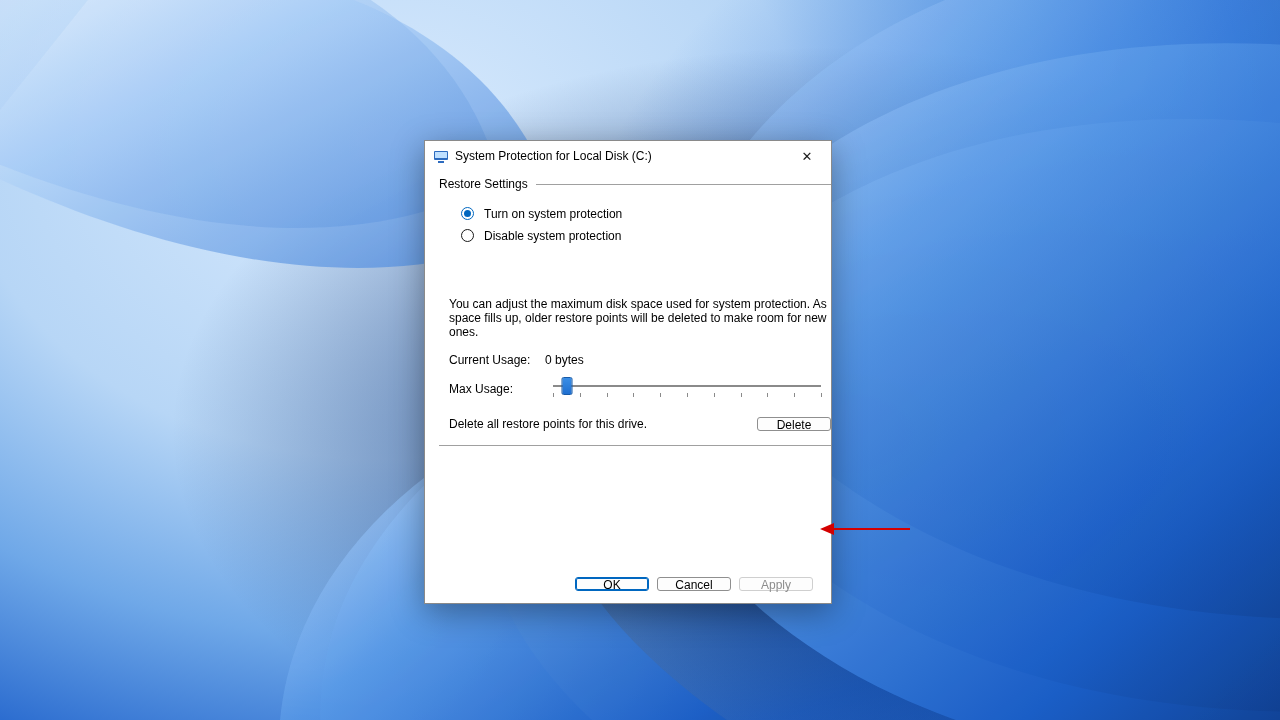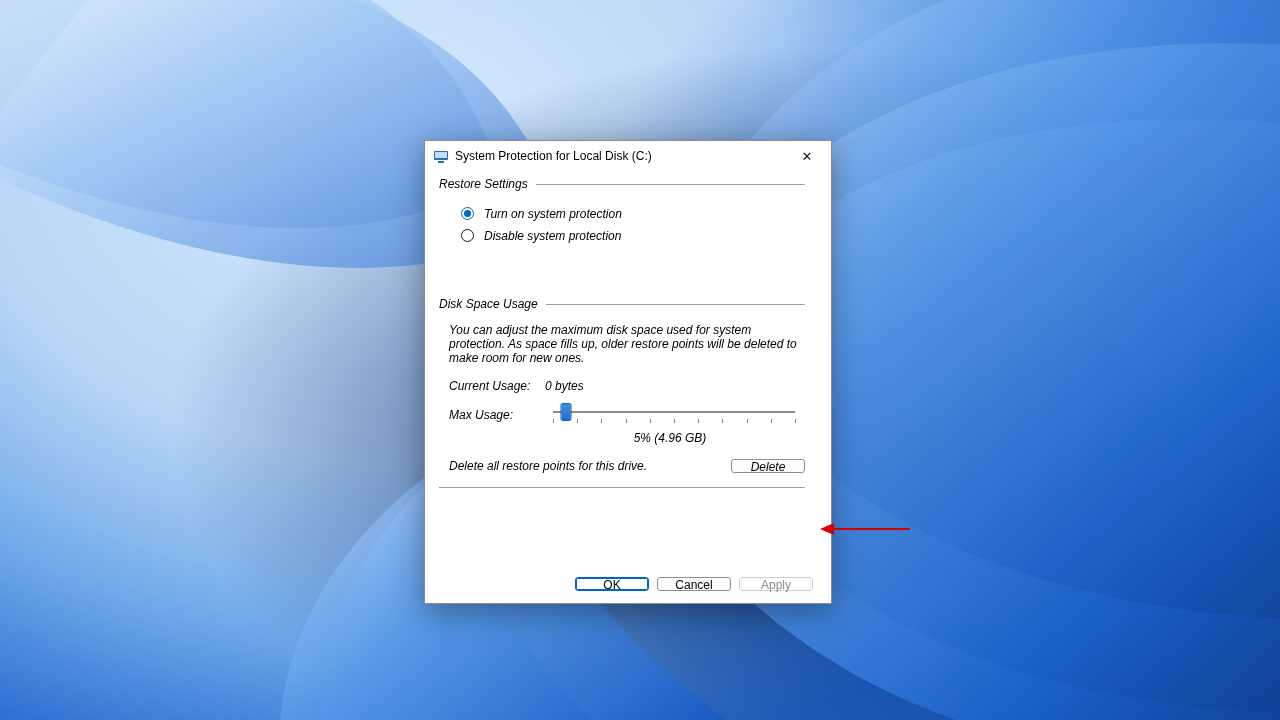--- a/index.html
+++ b/index.html
@@ -40,22 +40,21 @@
   }
   .title-text { font-size: 12px; color:#000; flex:1; }
   .close-btn {
     width: 44px; height: 28px;
     display: flex; align-items: center; justify-content: center;
     cursor: default;
   }
   .close-x { font-size: 13px; line-height: 1; color:#1b1b1b; }
 
   .body {
-    padding: 6px 26px 0 14px;
-    font-style: italic;
+    padding: 6px 0 0 14px;
   }
 
   .group { margin-bottom: 16px; }
   .group-header {
     display: flex; align-items: center; gap: 8px;
     margin-bottom: 12px;
   }
   .group-title { font-size: 12px; color:#000; white-space: nowrap; }
   .group-line { flex:1; height:0; border-top:1px solid #a0a0a0; }
 
@@ -180,24 +179,20 @@
       </div>
       <div class="radio-row">
         <span class="radio"></span>
         <span>Disable system protection</span>
       </div>
     </div>
 
     <div style="height:34px"></div>
 
     <div class="group">
-      <div class="group-header">
-        <span class="group-title">Disk Space Usage</span>
-        <span class="group-line"></span>
-      </div>
       <div class="desc">You can adjust the maximum disk space used for system protection. As space fills up, older restore points will be deleted to make room for new ones.</div>
 
       <div class="usage-row">
         <span class="usage-label">Current Usage:</span>
         <span>0 bytes</span>
       </div>
 
       <div class="slider-row">
         <span class="slider-label">Max Usage:</span>
         <div class="slider-wrap">
@@ -211,21 +206,20 @@
               <div class="tick" style="left: 50%;"></div>
               <div class="tick" style="left: 60%;"></div>
               <div class="tick" style="left: 70%;"></div>
               <div class="tick" style="left: 80%;"></div>
               <div class="tick" style="left: 90%;"></div>
               <div class="tick" style="left: 100%;"></div>
             </div>
           <div class="thumb" id="thumb" style="left: 5%;"></div>
         </div>
       </div>
-      <div class="slider-value">5% (4.96 GB)</div>
 
       <div class="delete-row">
         <span>Delete all restore points for this drive.</span>
         <button class="btn">Delete</button>
       </div>
 
       <div class="hr"></div>
     </div>
   </div>
 

